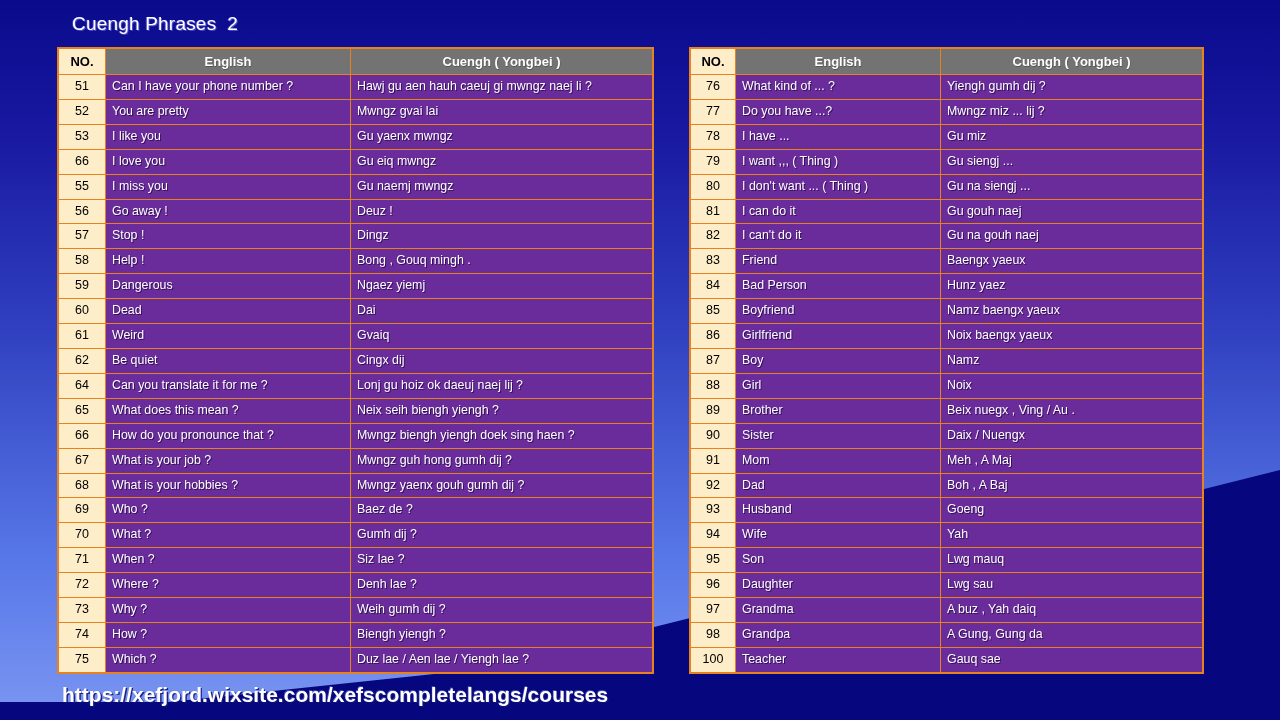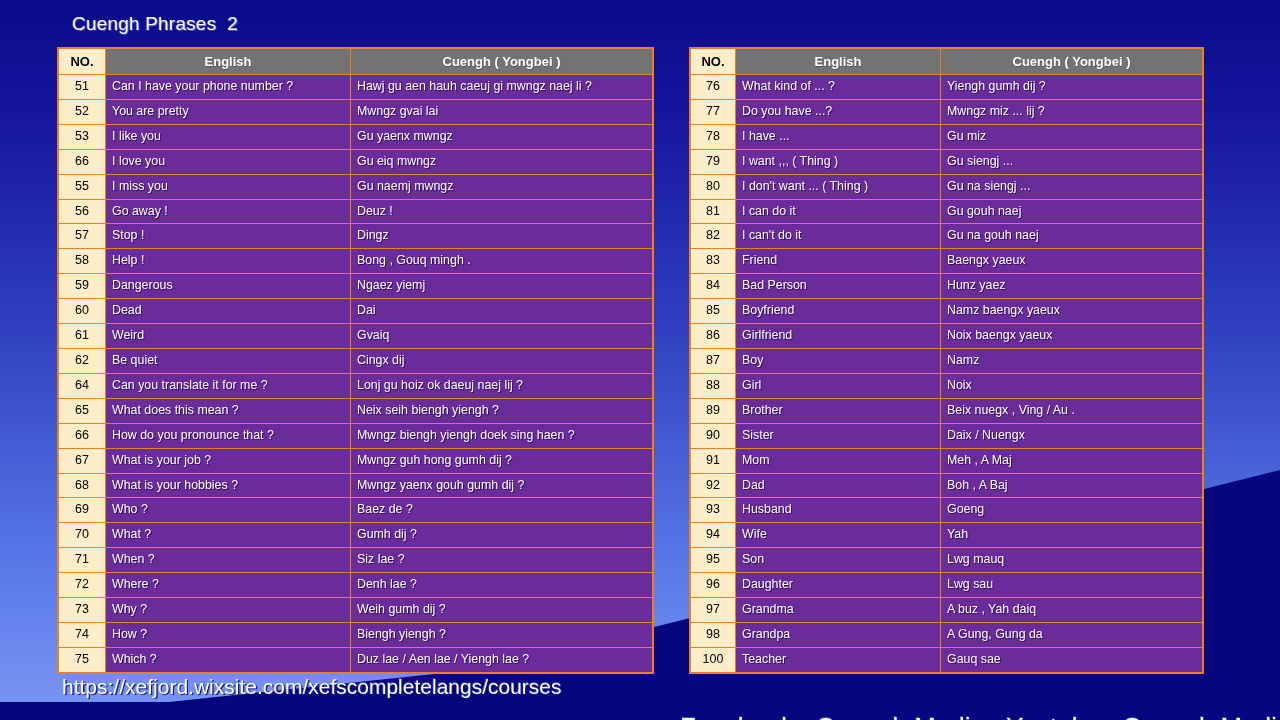--- a/index.html
+++ b/index.html
@@ -115,23 +115,24 @@
   #table-left  .col-cu { width: 301px; }
   
   #table-right .col-no { width: 44px; }
   #table-right .col-en { width: 204px; }
   #table-right .col-cu { width: 261px; }
 
   .footer-text {
     position: absolute;
     z-index: 6;
     color: #ffffff;
-    font-weight: normal;
+    font-weight: bold;
     white-space: pre;
     text-shadow: 1.4px 1.4px 0 rgba(20,20,120,0.9), -0.6px -0.6px 0 rgba(120,140,230,0.5);
+    margin-top: 8px;
   }
   #footer-url {
     left: 62px;
     top: 675px;
     font-size: 21px;
   }
   #footer-social {
     left: 680px;
     top: 712px;
     font-size: 26px;

